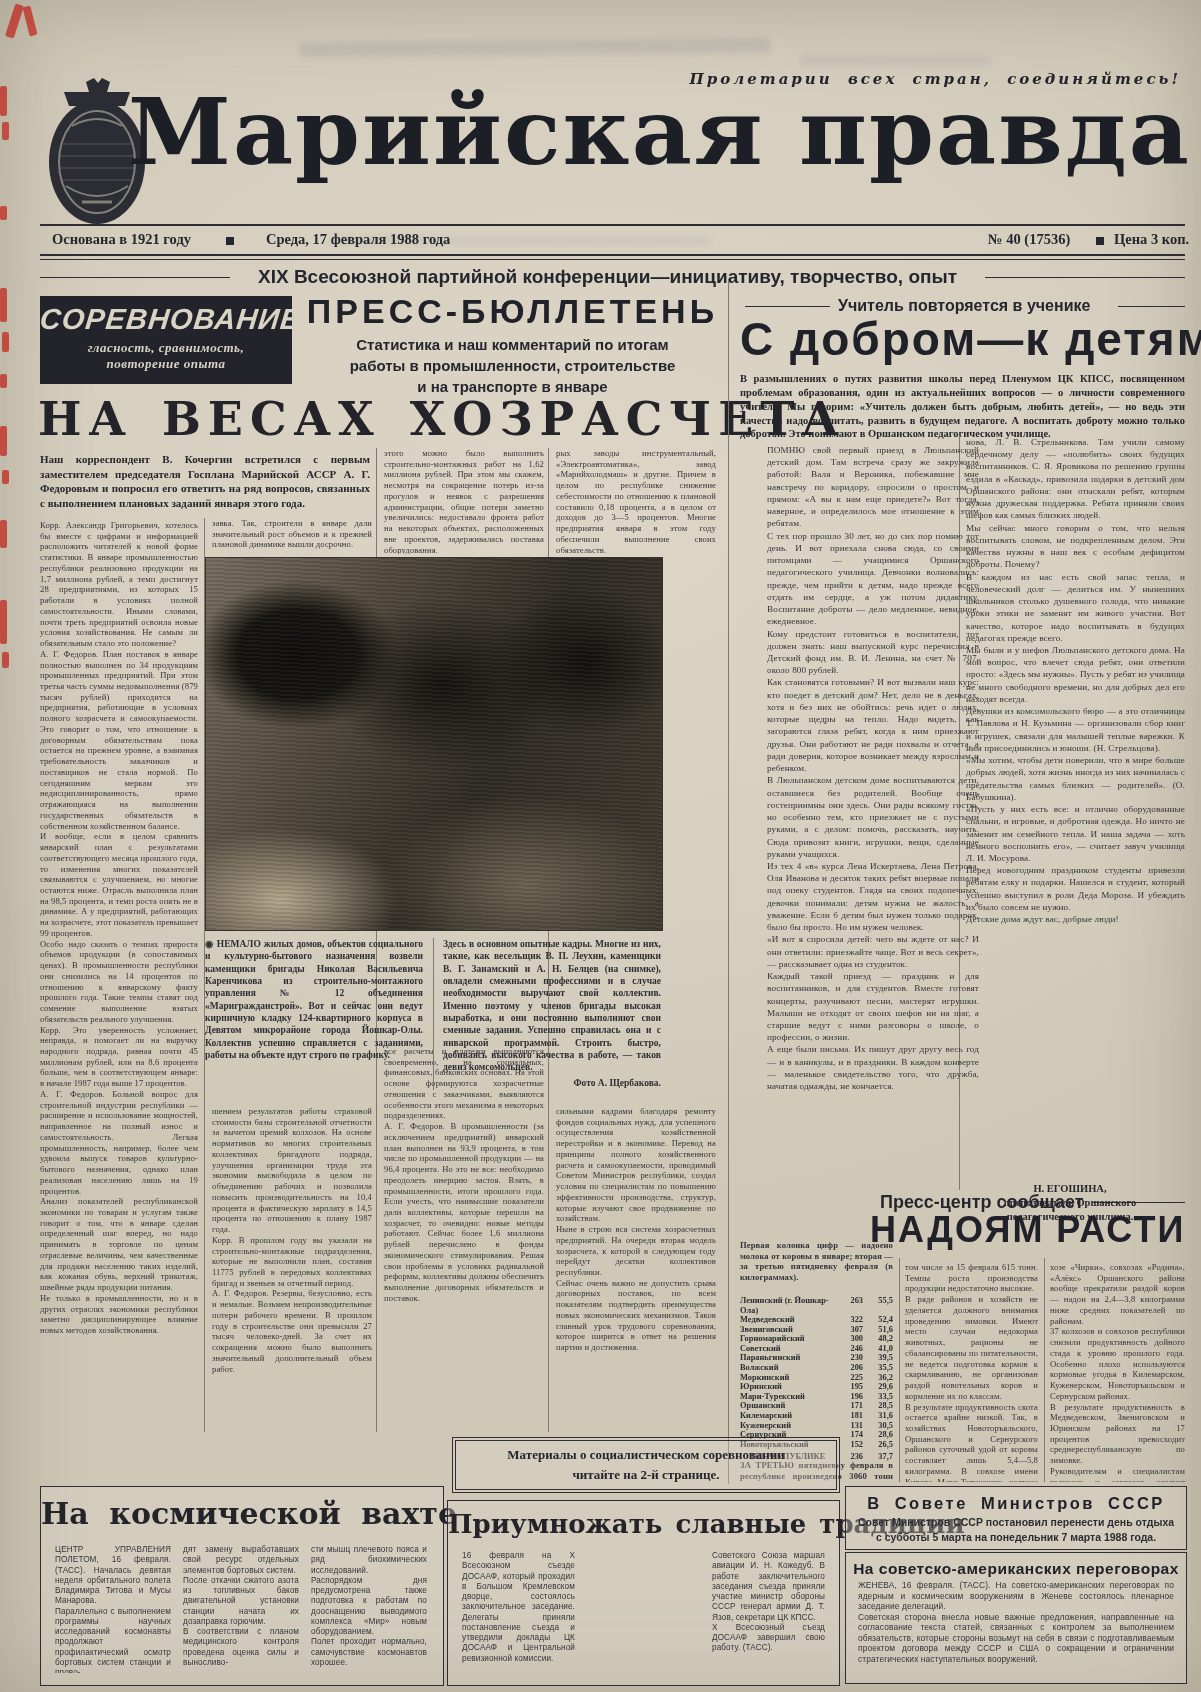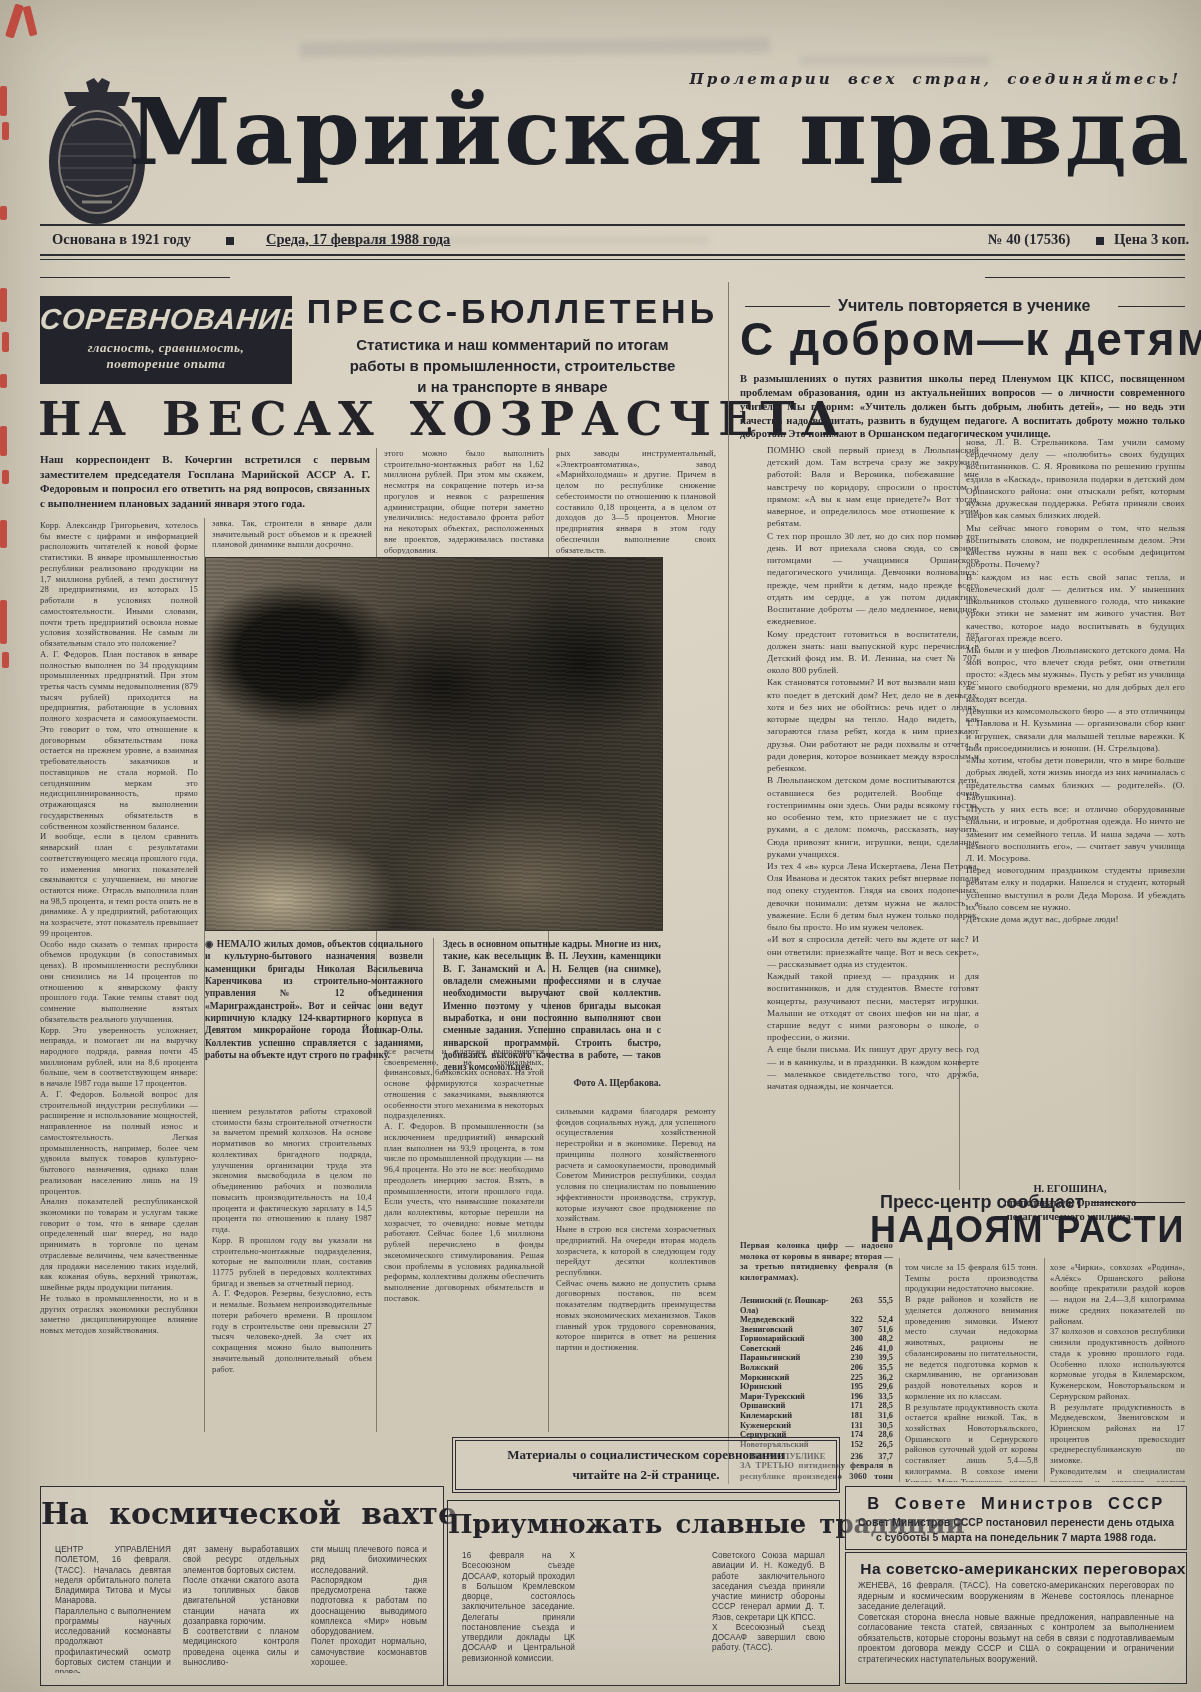--- a/index.html
+++ b/index.html
@@ -54,21 +54,21 @@
   .tbl{position:absolute;font:700 8.4px/1.14 "Liberation Serif",serif;color:#2c2d33;}
   .tbl .row{display:flex;align-items:flex-start;}
   .tbl .nm{flex:1;}
   .tbl .v{width:30px;text-align:right;}
   .box{position:absolute;border:1.6px solid #2d2d33;background:rgba(222,215,202,.35);}
   .box-inner{position:absolute;inset:2px;border:1px solid #2d2d33;}
   .h-serif{font:700 30px/1 "DejaVu Serif",serif;color:#232329;text-align:center;word-spacing:10px;white-space:nowrap;}
   .note-line{font:700 13px/1.5 "Liberation Serif",serif;color:#26272e;text-align:center;white-space:pre-line;}
   .h-sovmin{font:700 16.5px "Liberation Sans",sans-serif;letter-spacing:2.5px;word-spacing:6px;color:#202129;text-align:center;white-space:nowrap;}
   .sovmin-text{font:700 10.5px/1.4 "Liberation Sans",sans-serif;color:#2c2d33;text-align:center;white-space:pre-line;}
-  .h-geneva{font:700 15.5px "Liberation Sans",sans-serif;letter-spacing:.5px;color:#202129;text-align:right;white-space:nowrap;}
+  .h-geneva{font:700 15.5px "Liberation Sans",sans-serif;letter-spacing:.5px;color:#202129;text-align:center;white-space:nowrap;}
   .bt-sans{font-family:"Liberation Sans",sans-serif;font-size:8.2px;}
 </style>
 </head>
 <body>
 
 <div class="page">
 
   <div class="redmark" style="left:10px;top:4px;height:34px;width:9px;transform:rotate(18deg);"></div>
   <div class="redmark" style="left:26px;top:6px;height:30px;width:8px;transform:rotate(-14deg);"></div>
   <div class="redmark" style="left:0;top:86px;height:30px;"></div>
@@ -103,28 +103,29 @@
       </g>
     </svg>
   </div>
 
   <div class="t slogan" style="right:20px;top:70px;">Пролетарии всех стран, соединяйтесь!</div>
   <div class="t mast-title" style="left:128px;top:86px;">Марийская правда</div>
 
   <div class="hr" style="left:40px;top:224px;width:1145px;height:2px;"></div>
   <div class="t daterow" style="left:52px;top:231px;">Основана в 1921 году</div>
   <div class="t" style="left:226px;top:231px;"><span class="sq" style="position:static;display:inline-block;"></span></div>
-  <div class="t daterow" style="left:266px;top:231px;text-decoration:underline;">Среда, 17 февраля 1988 года</div>
+  <div class="t daterow" style="left:266px;top:231px;">Среда, 17 февраля 1988 года</div>
   <div class="t daterow" style="left:988px;top:231px;">№ 40 (17536)</div>
   <div class="t" style="left:1096px;top:231px;"><span class="sq" style="position:static;display:inline-block;"></span></div>
   <div class="t daterow" style="left:1114px;top:231px;">Цена 3 коп.</div>
   <div class="hr" style="left:40px;top:254px;width:1145px;height:1.6px;"></div>
   <div class="hr" style="left:40px;top:258.5px;width:1145px;height:1.6px;"></div>
 
   <div class="hr" style="left:40px;top:277px;width:190px;height:1.4px;"></div>
+  <div class="t banner" style="left:235px;top:266px;width:745px;">XIX Всесоюзной партийной конференции—инициативу, творчество, опыт</div>
   <div class="hr" style="left:985px;top:277px;width:200px;height:1.4px;"></div>
 
   <div class="t sorev" style="left:40px;top:296px;width:252px;height:88px;">
     <div class="big">СОРЕВНОВАНИЕ</div>
     <div class="sub" style="margin-top:6px;">гласность, сравнимость,</div>
     <div class="sub">повторение опыта</div>
   </div>
 
   <div class="t pb-sub" style="left:300px;top:334px;width:425px;white-space:pre-line;">Статистика и наш комментарий по итогам
 работы в промышленности, строительстве

